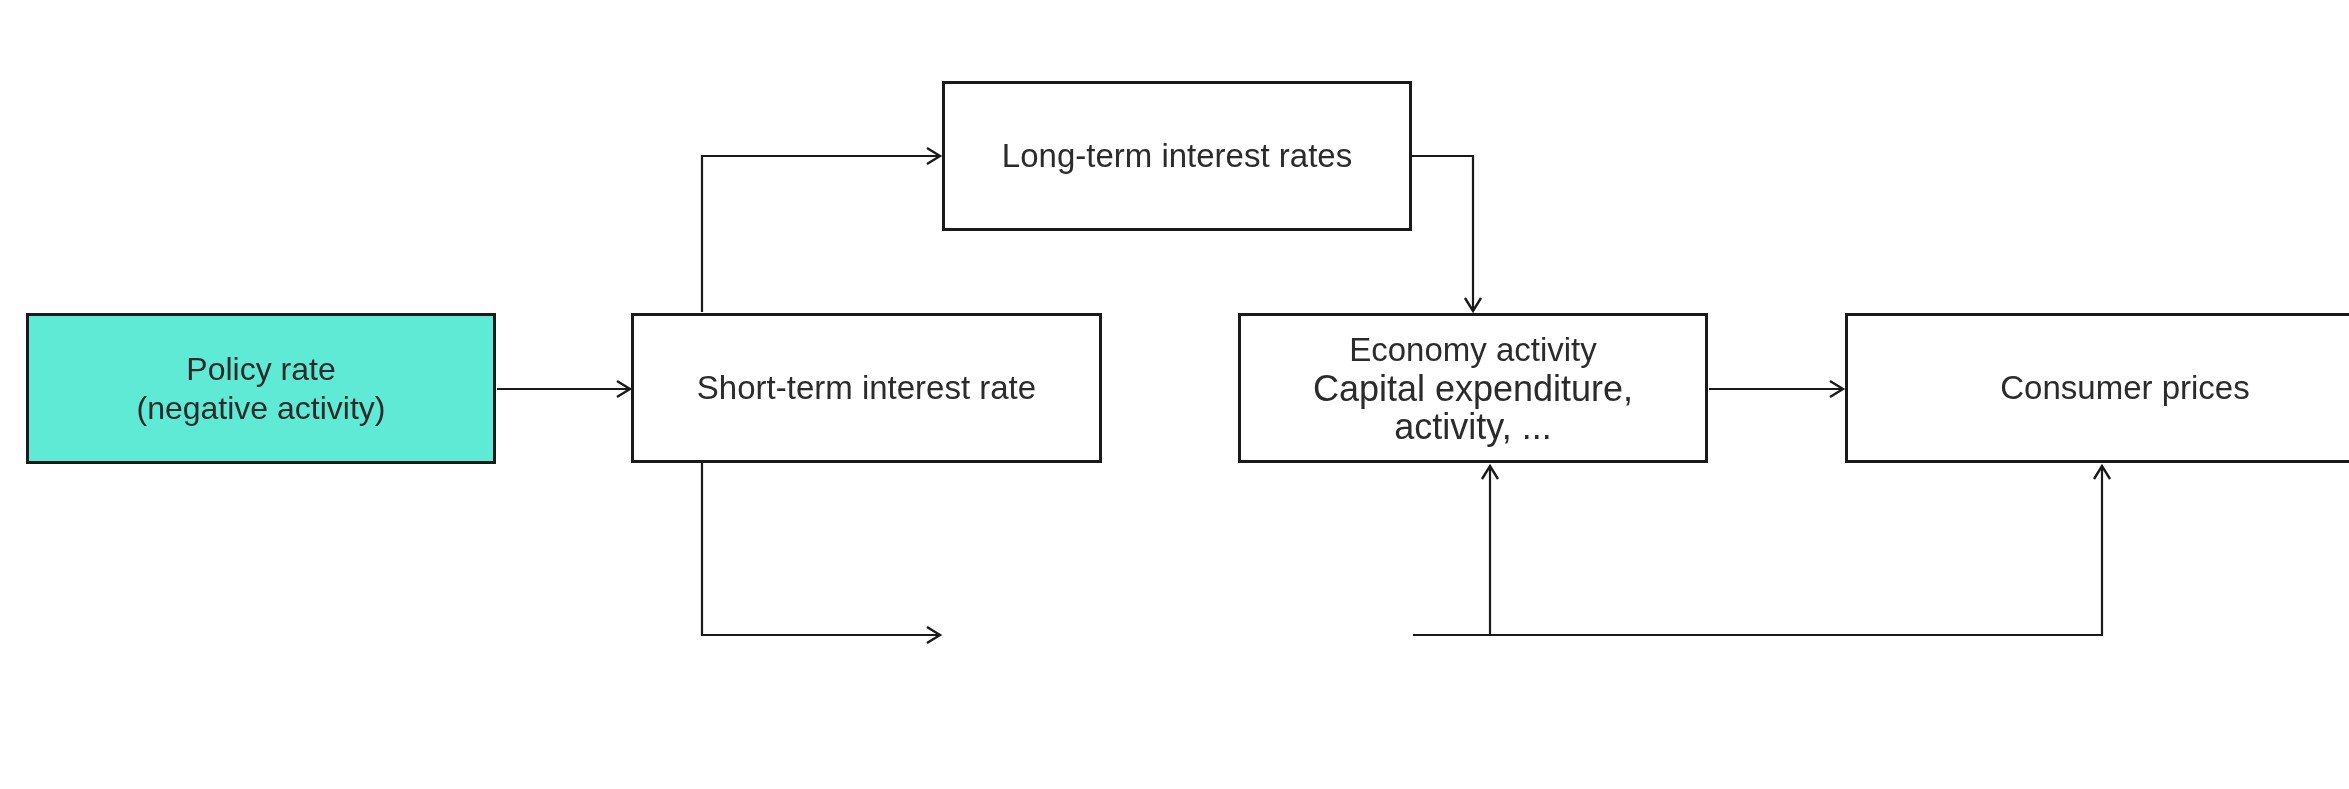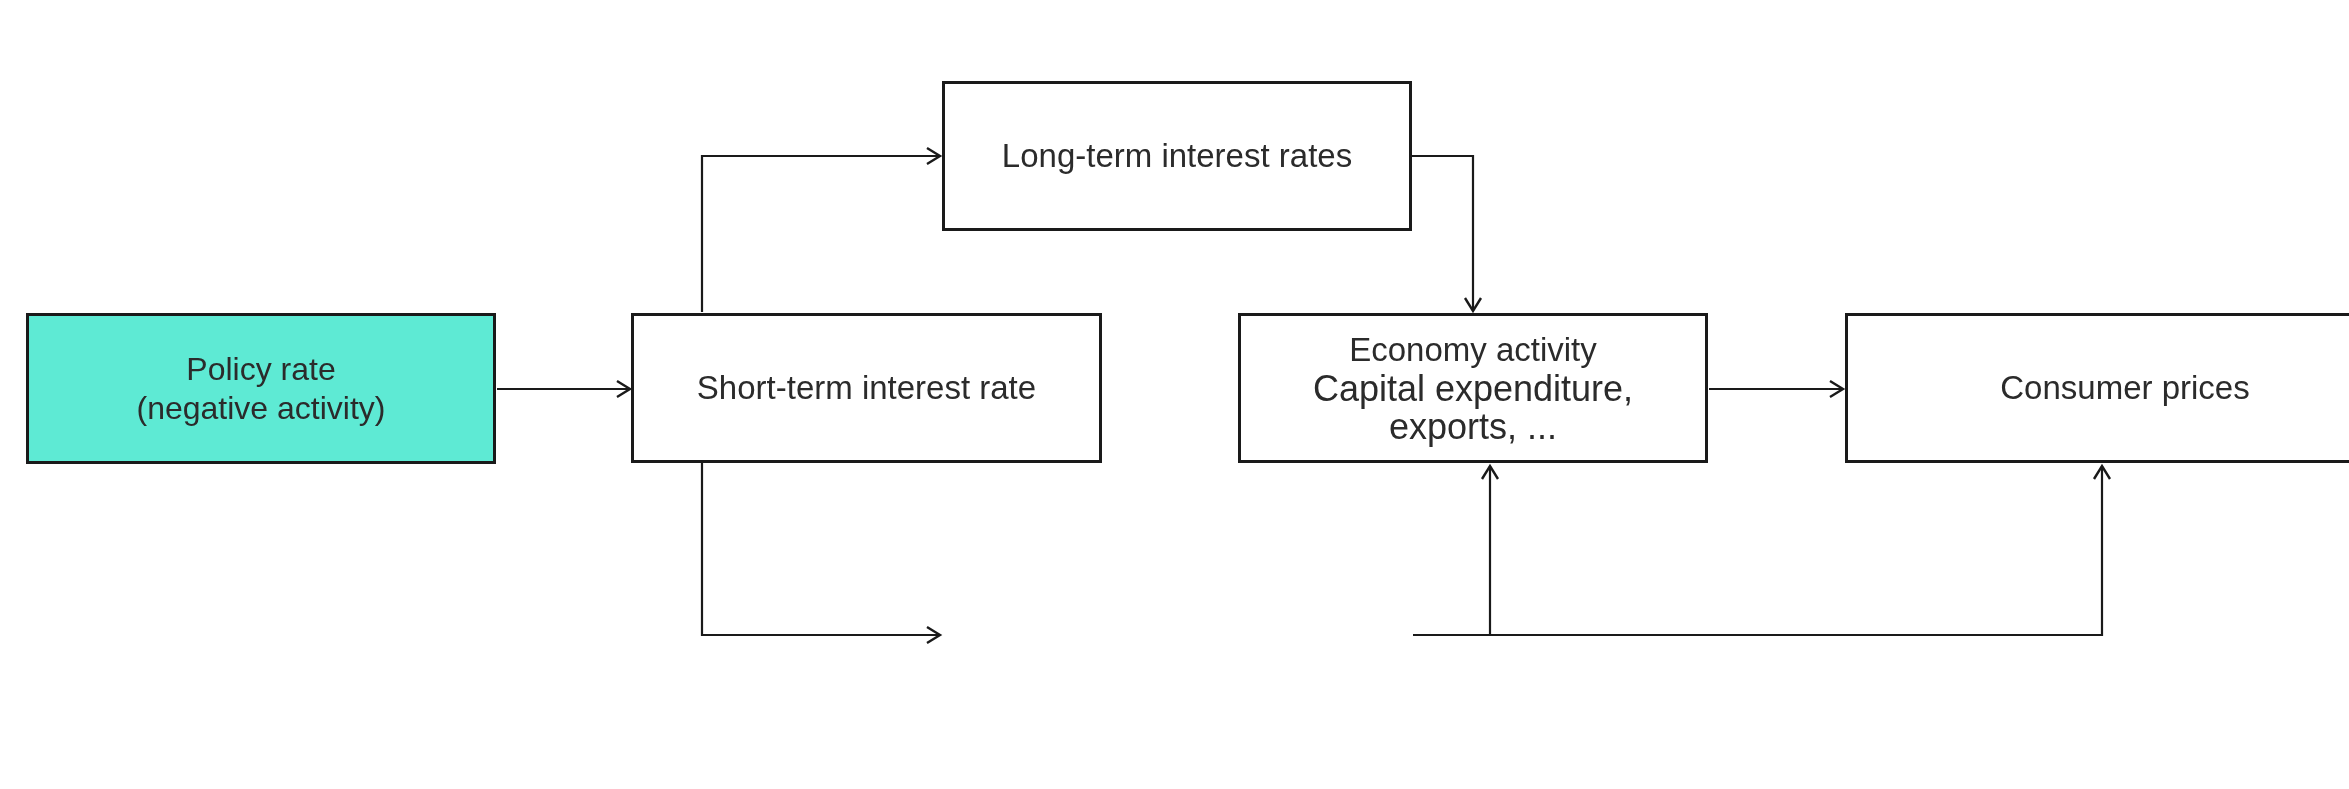--- a/index.html
+++ b/index.html
@@ -78,20 +78,20 @@
   </div>
 
   <div class="node" id="node-long">
     <div>Long-term interest rates</div>
   </div>
 
 
   <div class="node" id="node-economy">
     <div>Economy activity</div>
     <div class="node__sub">Capital expenditure,</div>
-    <div class="node__sub">exports, ...</div>
+    <div class="node__sub">activity, ...</div>
   </div>
 
   <div class="node" id="node-consumer">
     <div>Consumer prices</div>
   </div>
 
 </div>
 
 </body></html>

